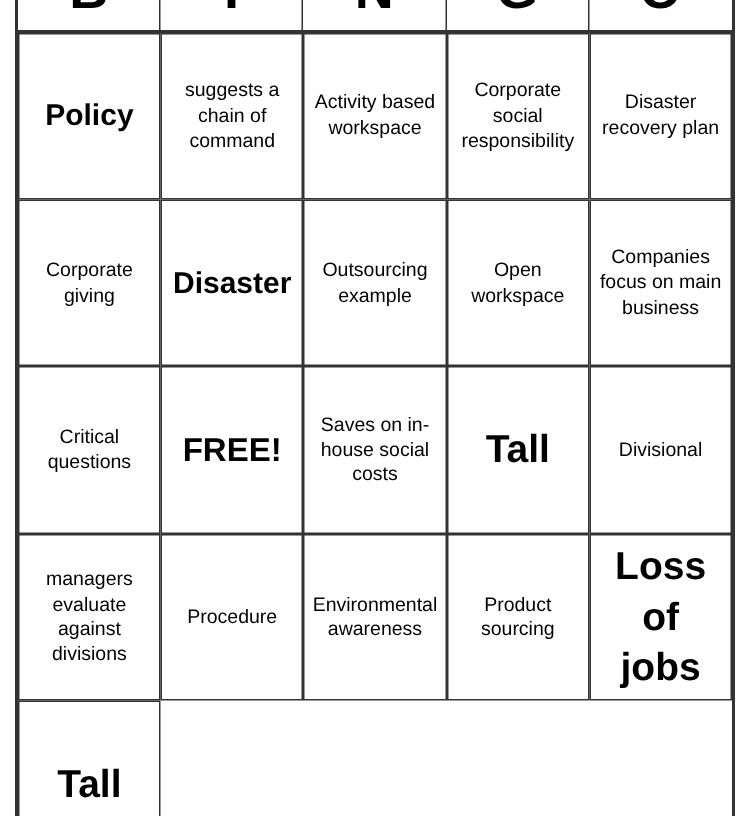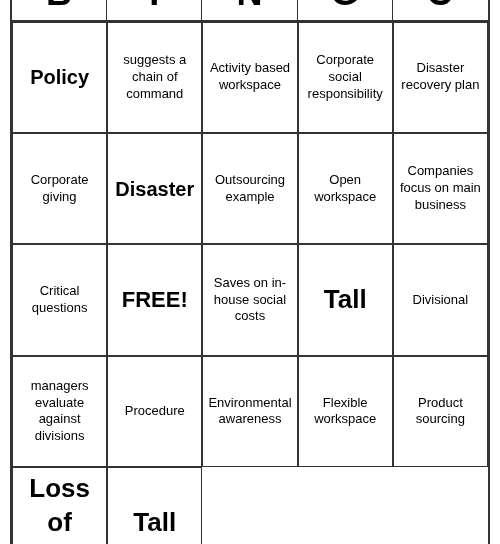--- a/index.html
+++ b/index.html
@@ -84,18 +84,17 @@
       <div class="bingo-cell">Open workspace</div>
       <div class="bingo-cell">Companies focus on main business</div>
       <div class="bingo-cell">Critical questions</div>
       <div class="bingo-cell free">FREE!</div>
       <div class="bingo-cell">Saves on in-house social costs</div>
       <div class="bingo-cell xlarge-text">Tall</div>
       <div class="bingo-cell">Divisional</div>
       <div class="bingo-cell">managers evaluate against divisions</div>
       <div class="bingo-cell">Procedure</div>
       <div class="bingo-cell">Environmental awareness</div>
-      <div class="bingo-cell">Flexible workspace</div>
       <div class="bingo-cell">Product sourcing</div>
       <div class="bingo-cell xlarge-text">Loss of jobs</div>
       <div class="bingo-cell xlarge-text">Tall</div>
     </div>
 </div>
 
 </body></html>

